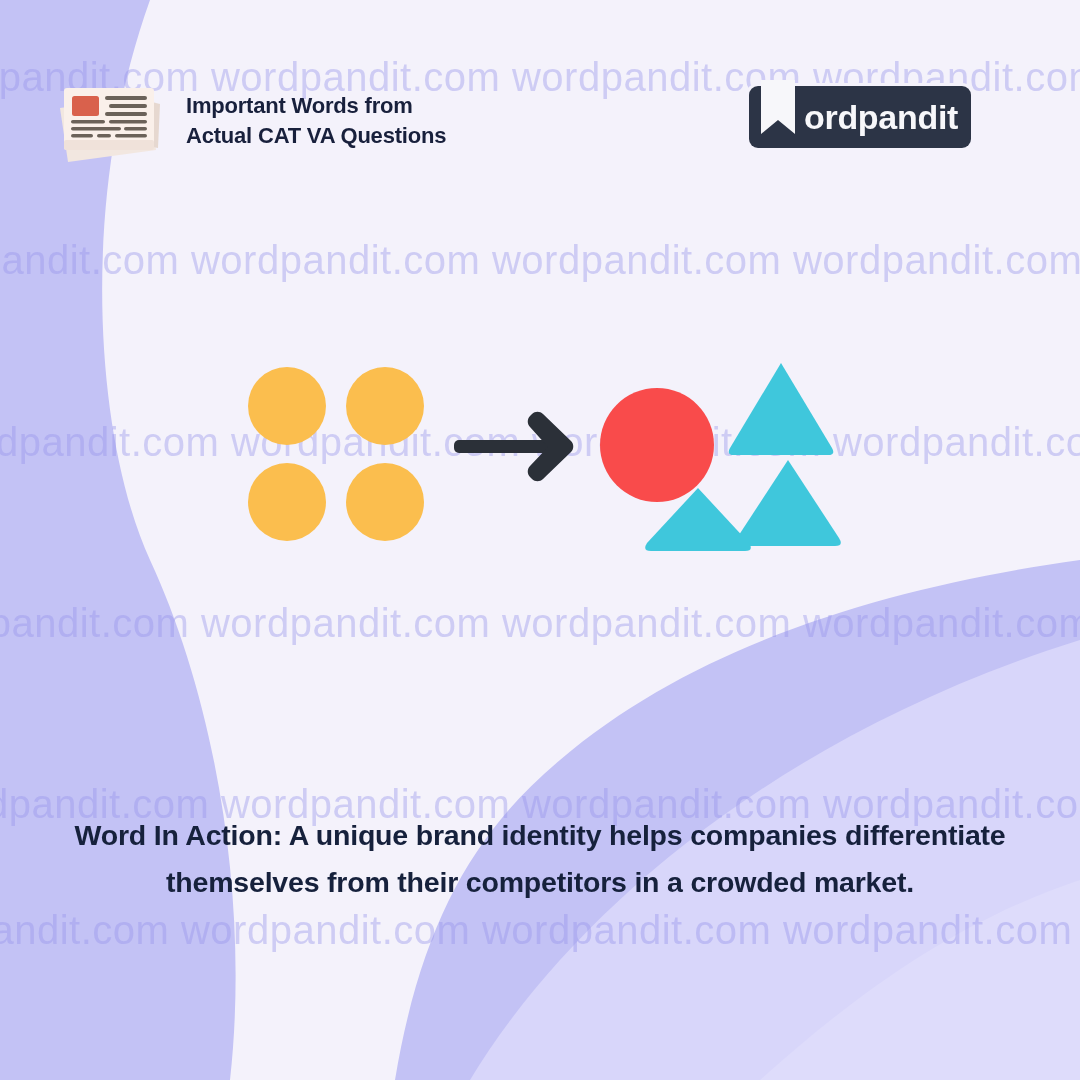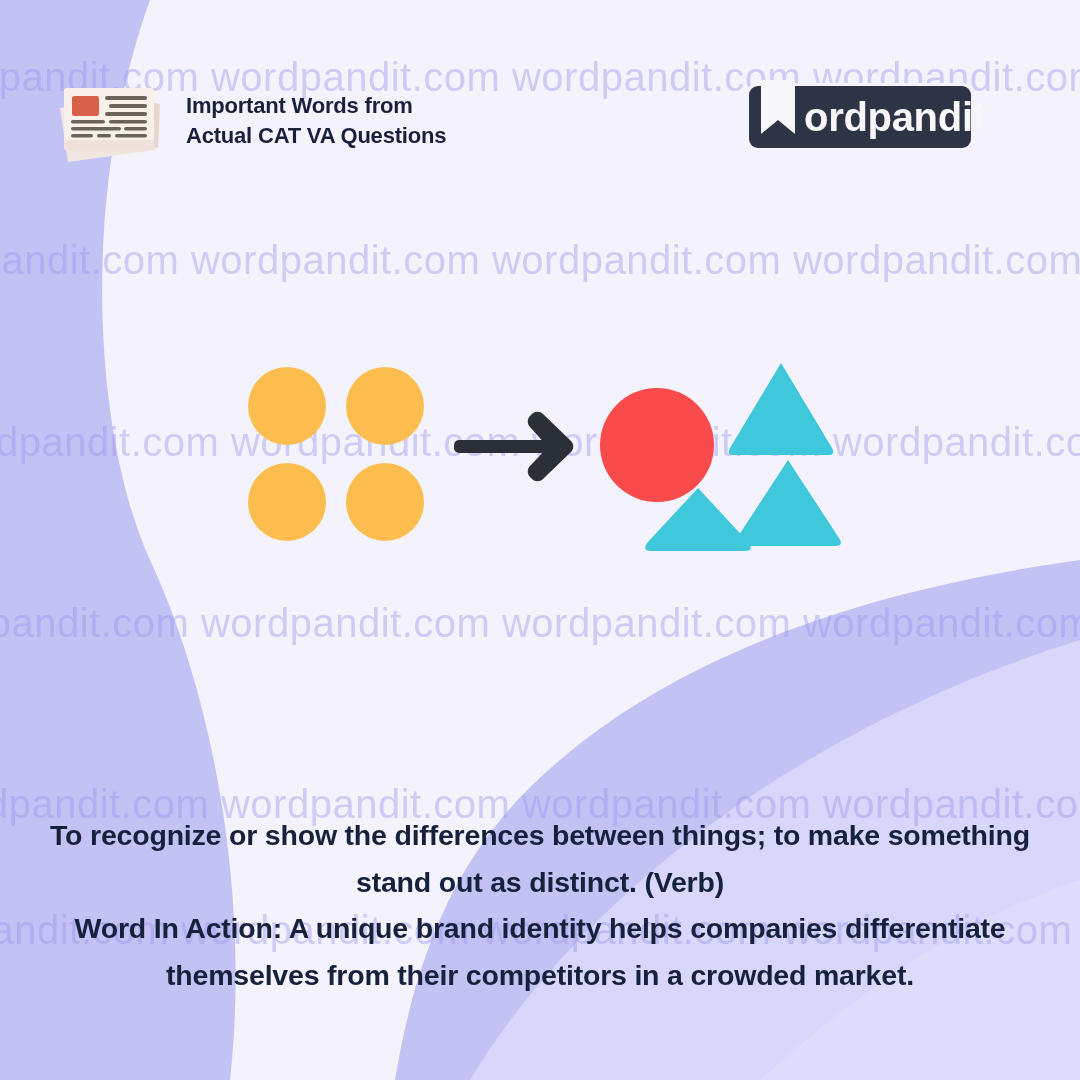--- a/index.html
+++ b/index.html
@@ -90,21 +90,21 @@
     top: -8px;
     width: 38px;
     height: 62px;
   }
   .brand-text {
     position: absolute;
     left: 55px;
     top: 50%;
     transform: translateY(-50%);
     color: #F7F7FA;
-    font-size: 40px;
+    font-size: 34px;
     font-weight: bold;
     letter-spacing: -0.3px;
   }
 
   
   .illustration {
     position: absolute;
     left: 230px;
     top: 340px;
     width: 620px;
@@ -256,17 +256,16 @@
       <path d="M551,23 L602,108 Q606,115 598,115 L504,115 Q496,115 500,108 Z" fill="#3FC7DC"></path>
 
       <path d="M558,120 L609,198 Q614,206 605,206 L511,206 Q502,206 507,198 Z" fill="#3FC7DC"></path>
 
       <path d="M468,148 L519,203 Q524,211 515,211 L421,211 Q412,211 417,203 Z" fill="#3FC7DC"></path>
     </g>
   </svg>
 
 
   <div class="definition">
-    <span class="meaning">To recognize or show the differences between things; to make something stand out as distinct. (Verb)</span>
     <span class="usage">Word In Action: A unique brand identity helps companies differentiate themselves from their competitors in a crowded market.</span>
   </div>
 
 </div>
 
 </body></html>

